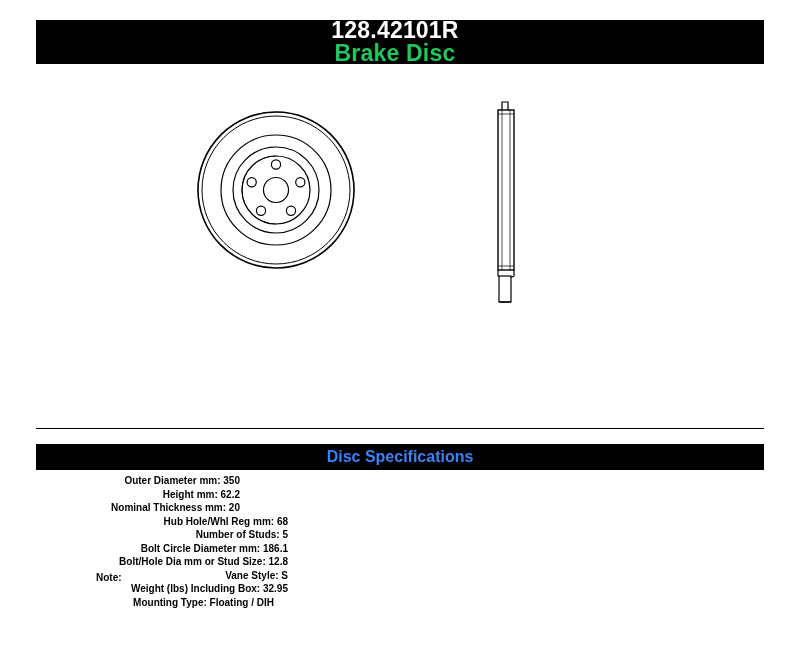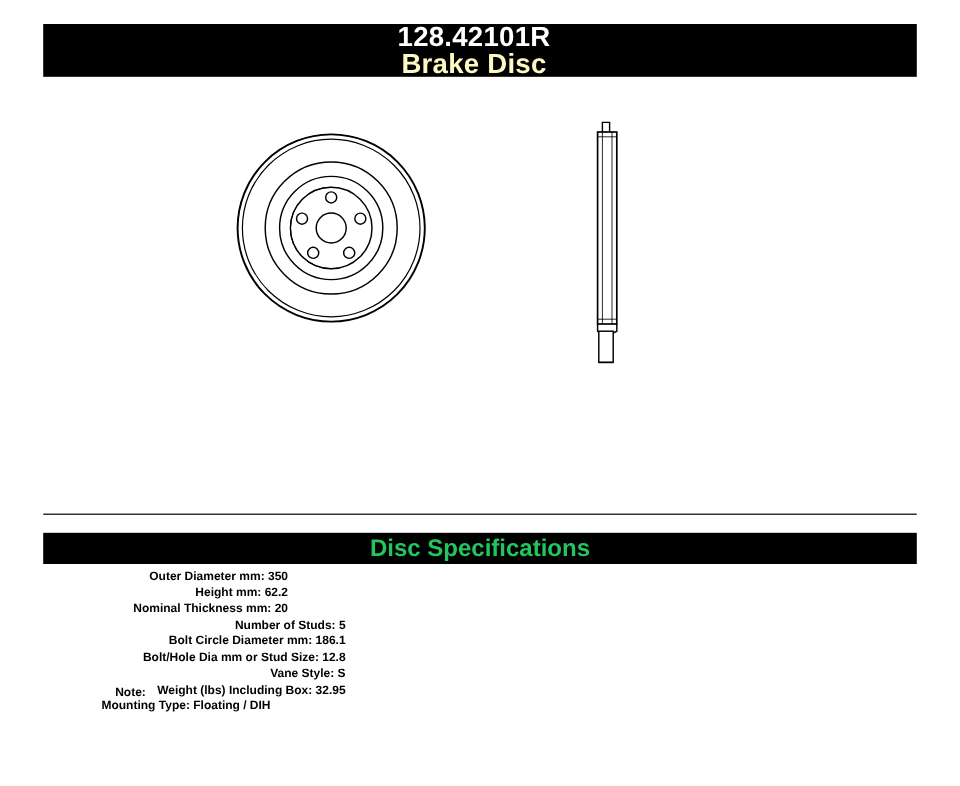--- a/index.html
+++ b/index.html
@@ -39,21 +39,21 @@
     flex-direction: column;
   }
   .header-part {
     color: #ffffff;
     font-size: 23px;
     font-weight: bold;
     letter-spacing: 0.2px;
     line-height: 1;
   }
   .header-title {
-    color: #fef9c3;
+    color: #22c55e;
     font-size: 23px;
     font-weight: bold;
     letter-spacing: 0.2px;
     line-height: 1;
   }
 
   
   .drawing {
     position: absolute;
     left: 36px;
@@ -68,22 +68,22 @@
     left: 36px;
     top: 444px;
     width: 728px;
     height: 26px;
     background: #000000;
     display: flex;
     align-items: center;
     justify-content: center;
   }
   .spec-title {
-    color: #22c55e;
-    font-size: 20px;
+    color: #3b82f6;
+    font-size: 16px;
     font-weight: bold;
     line-height: 1;
   }
 
   .spec-columns {
     position: absolute;
     left: 36px;
     top: 474px;
     width: 728px;
     display: flex;
@@ -102,21 +102,21 @@
     box-sizing: border-box;
   }
   .spec-col-2 {
     width: 260px;
     text-align: right;
     padding-right: 8px;
     box-sizing: border-box;
   }
   .spec-col-3 {
     width: 256px;
-    text-align: center;
+    text-align: right;
     padding-right: 18px;
     box-sizing: border-box;
   }
   .spec-row {
     white-space: nowrap;
   }
 
   .note {
     position: absolute;
     left: 96px;
@@ -193,20 +193,21 @@
     <span class="spec-title">Disc Specifications</span>
   </div>
 
   <div class="spec-columns">
     <div class="spec-col spec-col-1">
       <div class="spec-row">Outer Diameter mm: 350</div>
       <div class="spec-row">Height mm: 62.2</div>
       <div class="spec-row">Nominal Thickness mm: 20</div>
     </div>
     <div class="spec-col spec-col-2">
+      <div class="spec-row">Hub Hole/Whl Reg mm: 68</div>
       <div class="spec-row">Number of Studs: 5</div>
       <div class="spec-row">Bolt Circle Diameter mm: 186.1</div>
       <div class="spec-row">Bolt/Hole Dia mm or Stud Size: 12.8</div>
       <div class="spec-row">Vane Style: S</div>
       <div class="spec-row">Weight (lbs) Including Box: 32.95</div>
     </div>
     <div class="spec-col spec-col-3">
       <div class="spec-row">Mounting Type: Floating / DIH</div>
     </div>
   </div>

